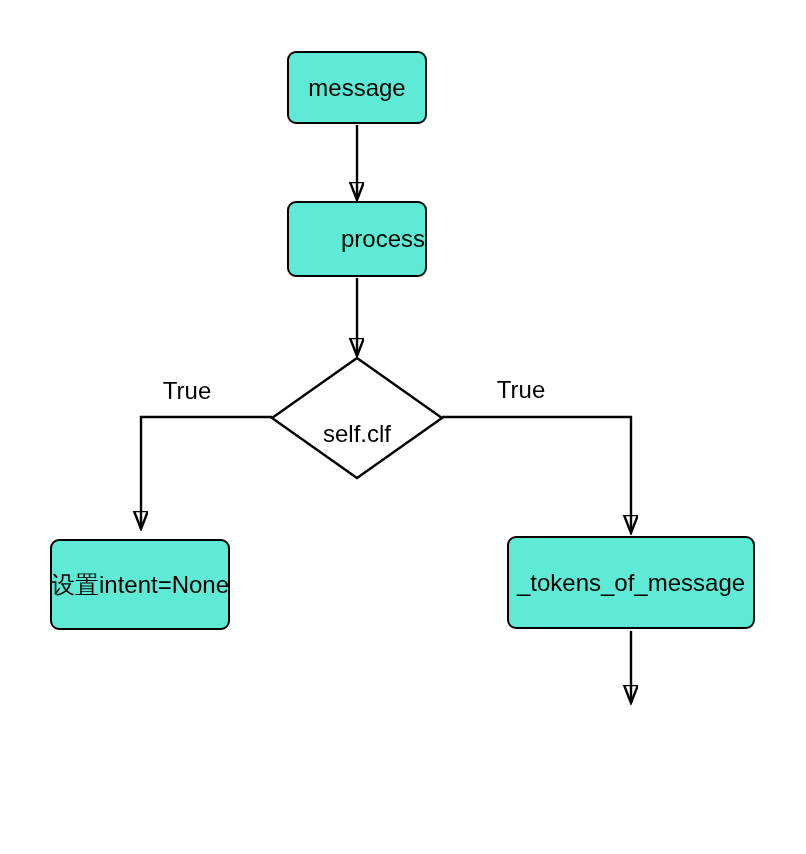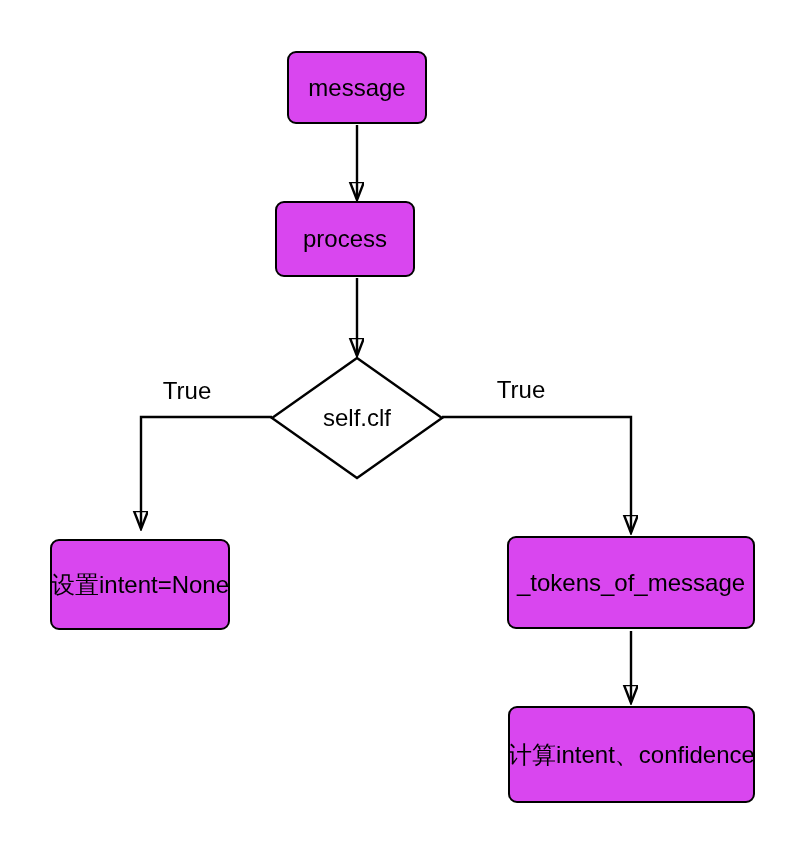--- a/index.html
+++ b/index.html
@@ -28,21 +28,21 @@
   }
   #edge-layer polygon.diamond {
     fill: #ffffff;
     stroke: #000000;
     stroke-width: 2.4;
     stroke-linejoin: miter;
   }
   .node {
     position: absolute;
     box-sizing: border-box;
-    background: #d946ef;
+    background: #5eead4;
     border: 2.4px solid #000000;
     border-radius: 9px;
     display: flex;
     align-items: center;
     justify-content: center;
     font-size: 24px;
     line-height: 28px;
     text-align: center;
     white-space: nowrap;
   }
@@ -93,35 +93,32 @@
 
     <path d="M631,631 L631,701" marker-end="url(#arrowhead)"></path>
 
     <polygon class="diamond" points="357,358 442,418 357,478 272,418"></polygon>
   </svg>
 
   <div class="node" style="left:287px; top:51px; width:140px; height:73px;">
     <span>message</span>
   </div>
 
-  <div class="node" style="left:275px; top:201px; width:140px; height:76px;">
+  <div class="node" style="left:287px; top:201px; width:140px; height:76px;justify-content:flex-end;">
     <span>process</span>
   </div>
 
-  <div class="shape-label" style="left:287px; top:404px; width:140px; height:28px;">self.clf</div>
+  <div class="shape-label" style="left:287px; top:420px; width:140px; height:28px;">self.clf</div>
 
   <div class="edge-label" style="left:137px; top:378px; width:100px; height:26px;">True</div>
 
   <div class="edge-label" style="left:471px; top:377px; width:100px; height:26px;text-align:center;">True</div>
 
   <div class="node two-line" style="left:50px; top:539px; width:180px; height:91px;">
     <span>设置intent=None</span>
   </div>
 
   <div class="node" style="left:507px; top:536px; width:248px; height:93px;text-align:center;">
     <span>_tokens_of_message</span>
   </div>
 
-  <div class="node" style="left:508px; top:706px; width:247px; height:97px;">
-    <span>计算intent、confidence</span>
-  </div>
 
 </div>
 
 </body></html>

